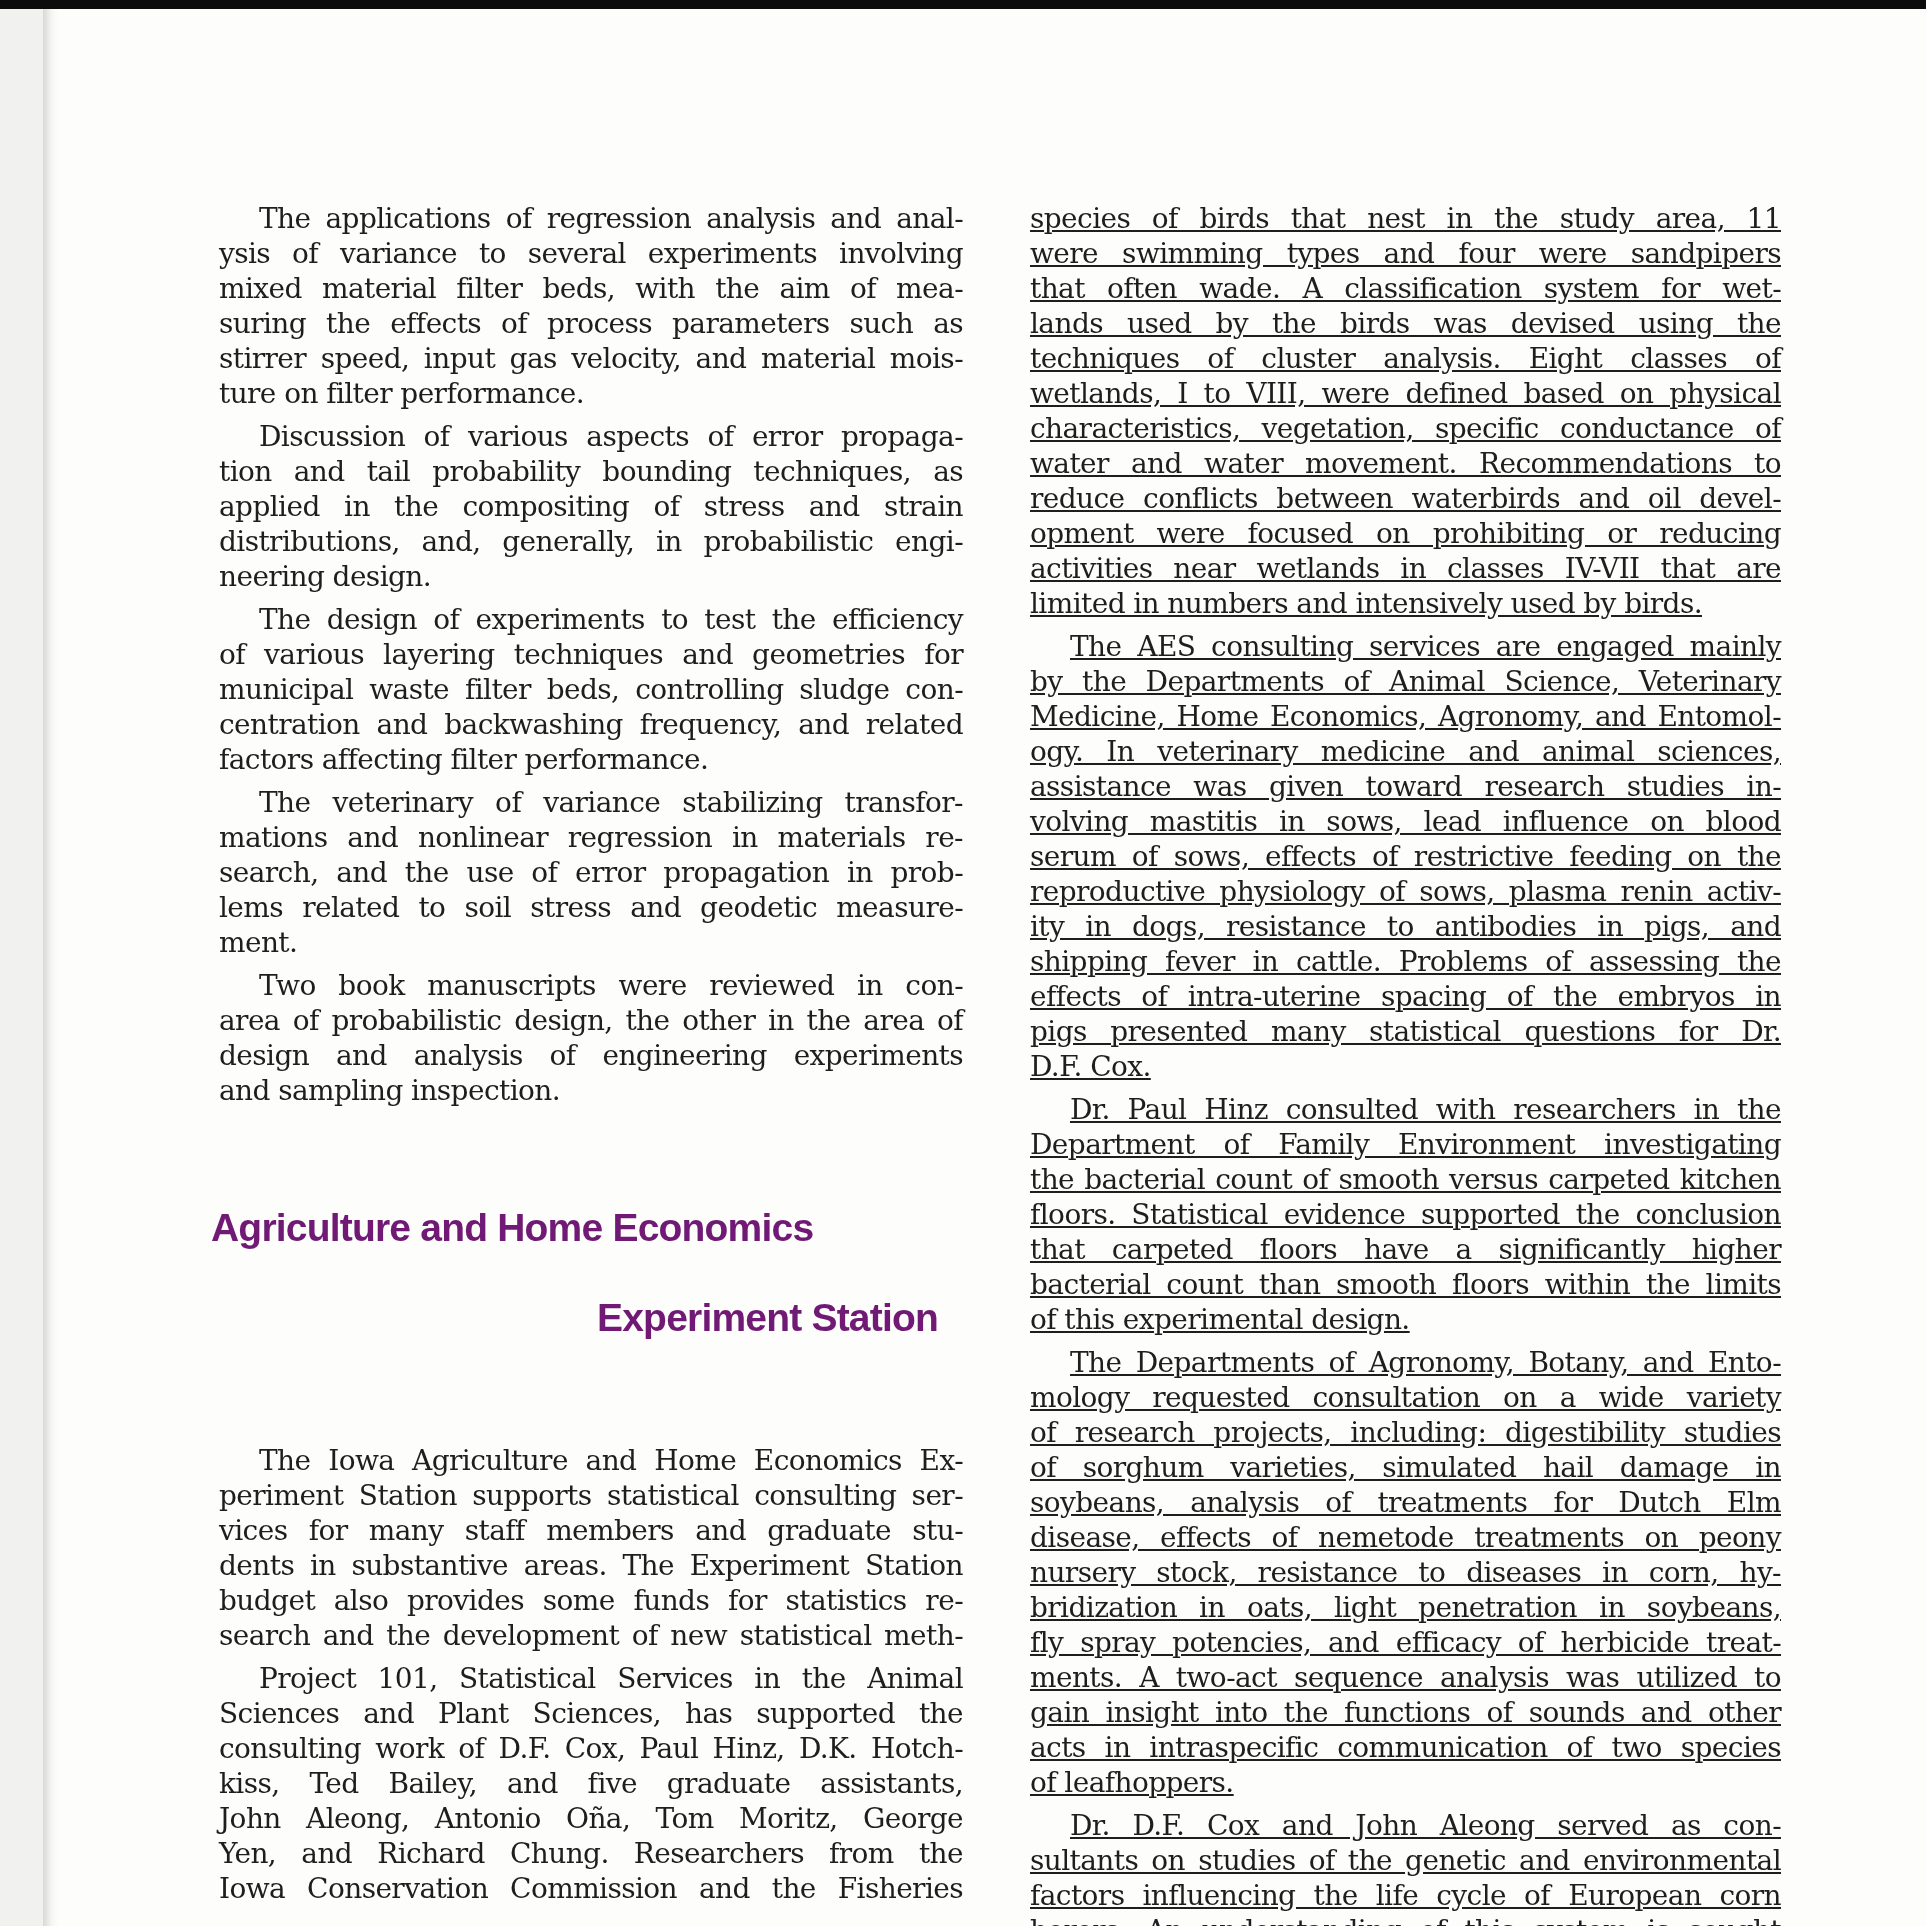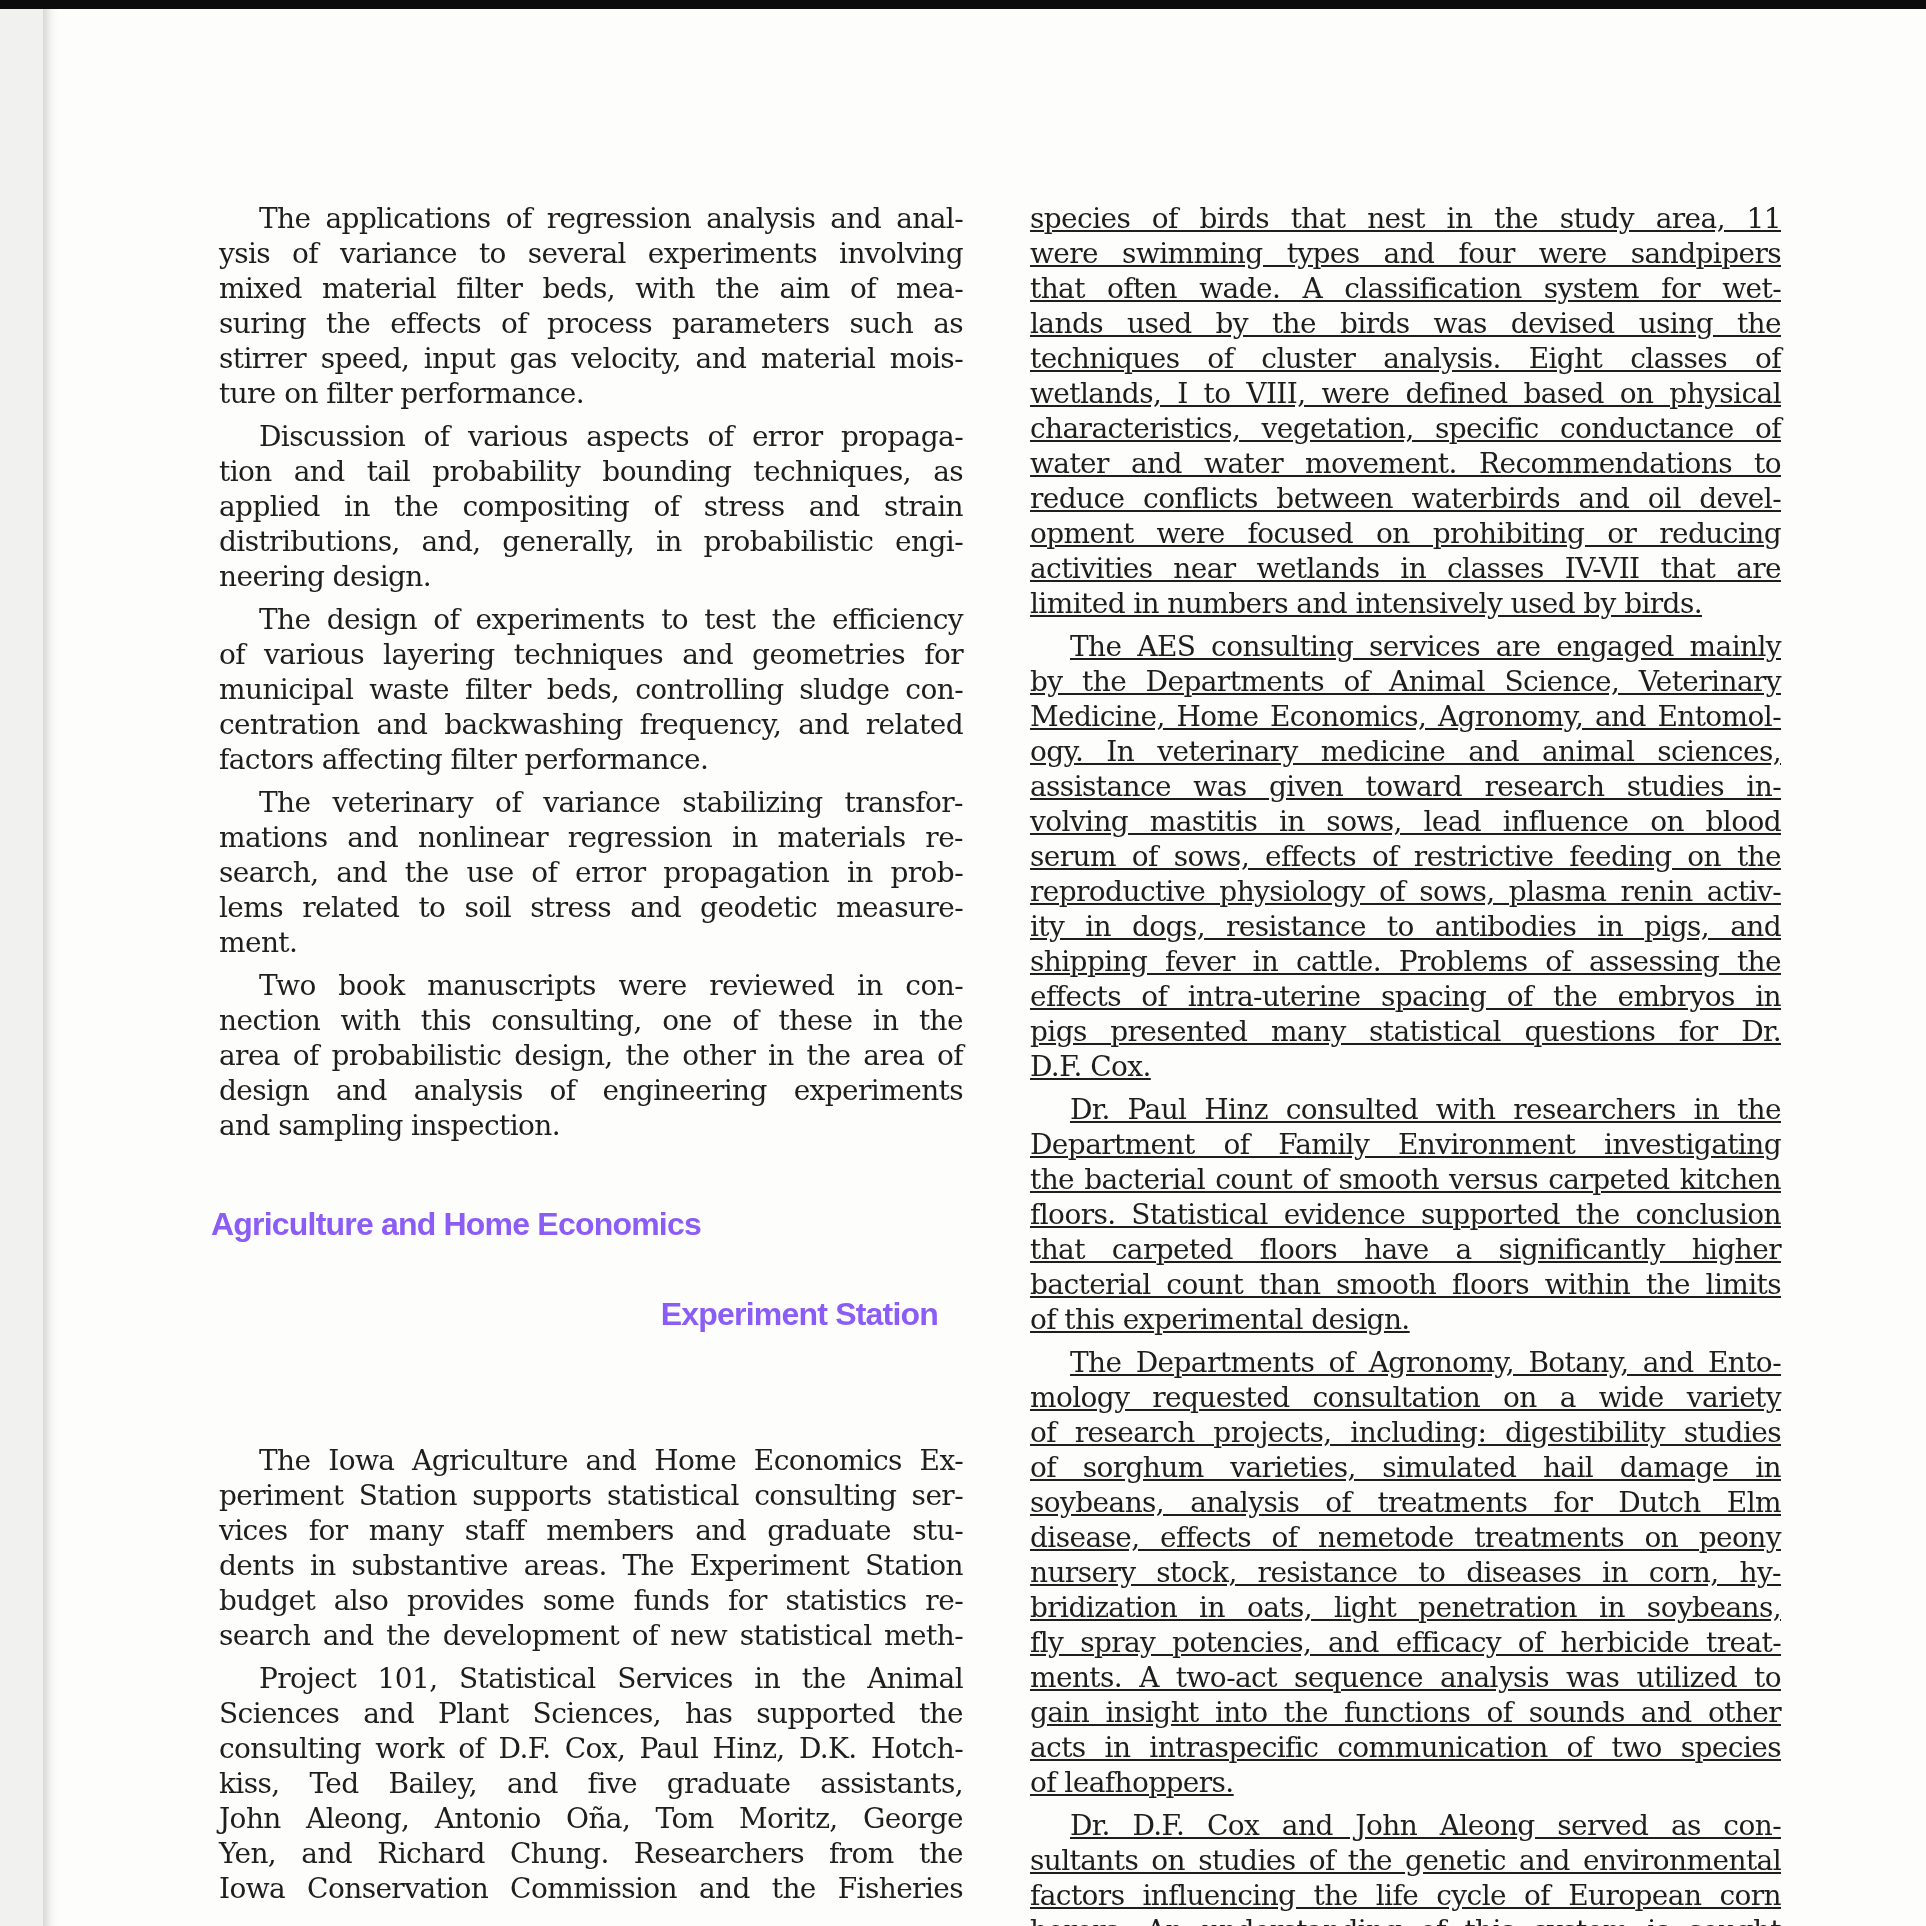--- a/index.html
+++ b/index.html
@@ -19,21 +19,21 @@
   .line {
     height: 35px; line-height: 35px; white-space: nowrap;
     text-align: justify; text-align-last: justify;
     letter-spacing: -0.6px; word-spacing: 0px;
   }
   .line.indent { padding-left: 40px; }
   .line.last { text-align-last: left; }
   .para { margin: 8px; }
   .heading {
     position: absolute; font-family: "Liberation Sans", "DejaVu Sans", sans-serif;
-    font-weight: bold; font-size: 32px; color: #8b5cf6; letter-spacing: -0.8px; white-space: nowrap;
+    font-weight: bold; font-size: 39px; color: #701a75; letter-spacing: -0.8px; white-space: nowrap;
   }
   .heading-1 { left: 211px; top: 1206px; }
   .heading-2 { left: 584px; width: 354px; top: 1296px; text-align: right; }
 </style>
 </head>
 <body>
 
 <div class="top-edge"></div>
 <div class="gutter-left"></div>
 <div class="gutter-shade"></div>
@@ -63,21 +63,20 @@
     </div>
     <div class="para">
       <div class="line indent">The veterinary of variance stabilizing transfor-</div>
       <div class="line">mations and nonlinear regression in materials re-</div>
       <div class="line">search, and the use of error propagation in prob-</div>
       <div class="line">lems related to soil stress and geodetic measure-</div>
       <div class="line last">ment.</div>
     </div>
     <div class="para">
       <div class="line indent">Two book manuscripts were reviewed in con-</div>
-      <div class="line">nection with this consulting, one of these in the</div>
       <div class="line">area of probabilistic design, the other in the area of</div>
       <div class="line">design and analysis of engineering experiments</div>
       <div class="line last">and sampling inspection.</div>
     </div>
   </div>
 
 <div class="heading heading-1">Agriculture and Home Economics</div>
 <div class="heading heading-2">Experiment Station</div>
 
 <div class="col col-left" id="left-section" style="top:1435px;">

